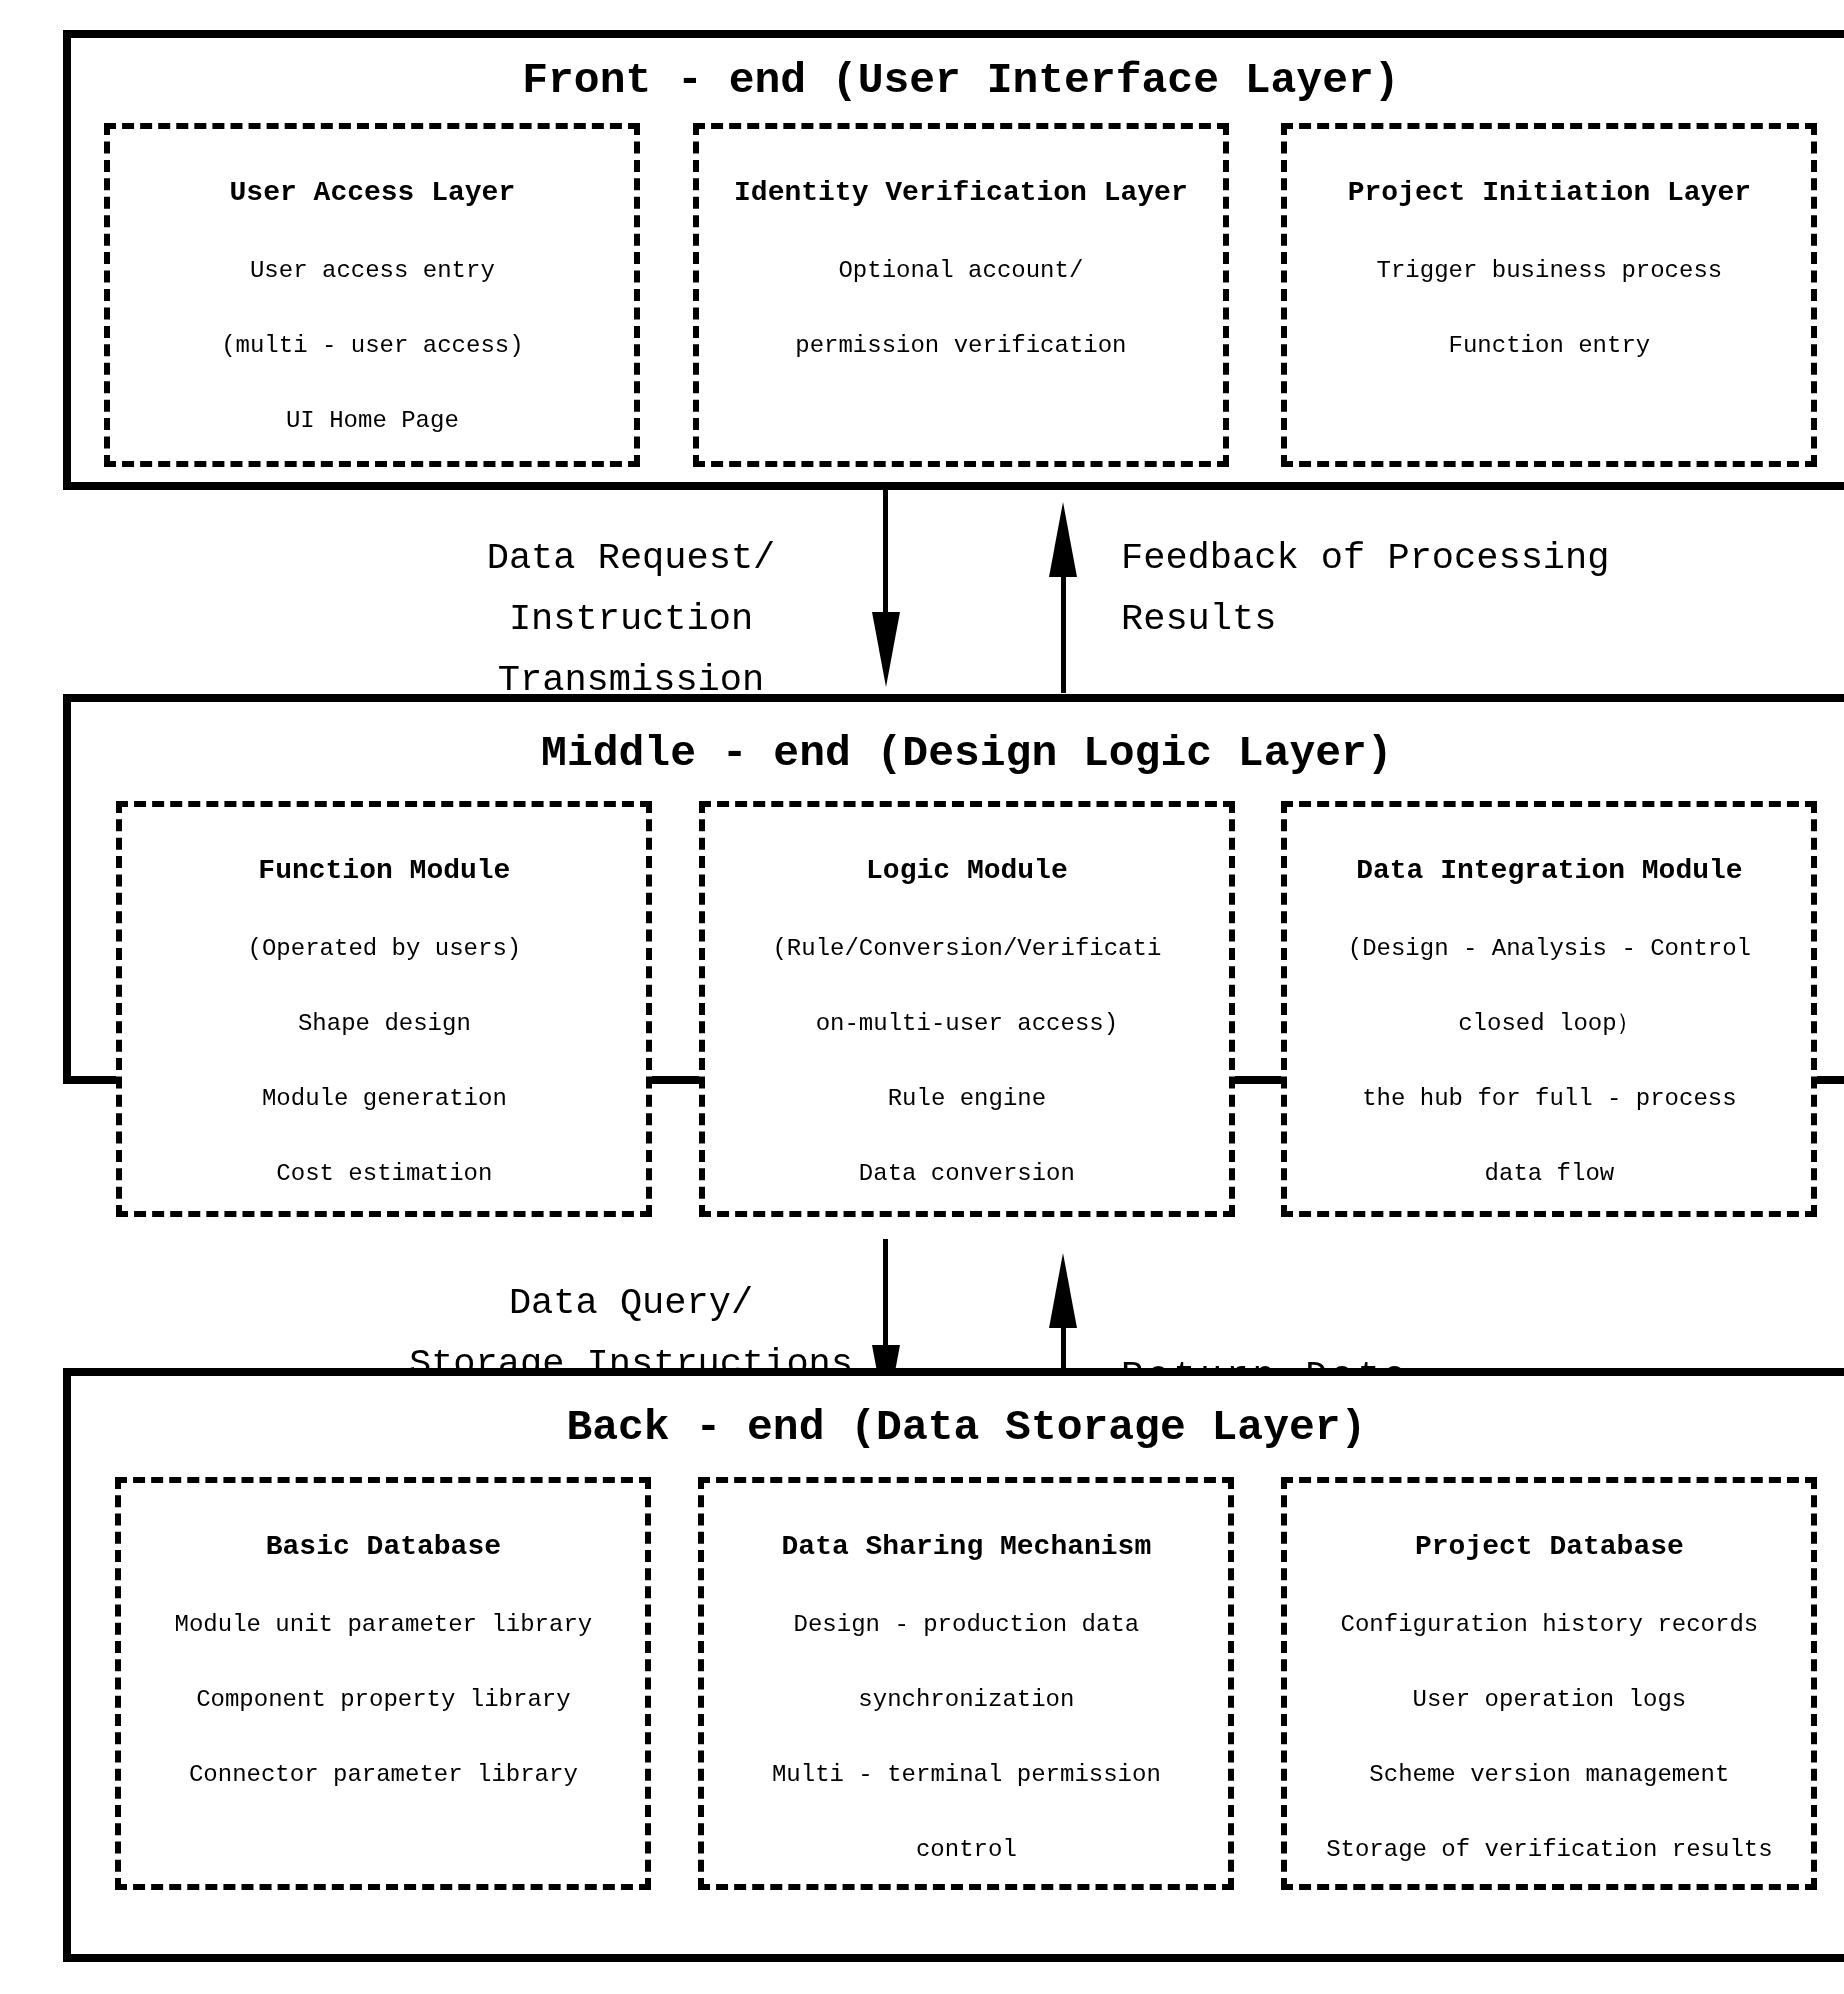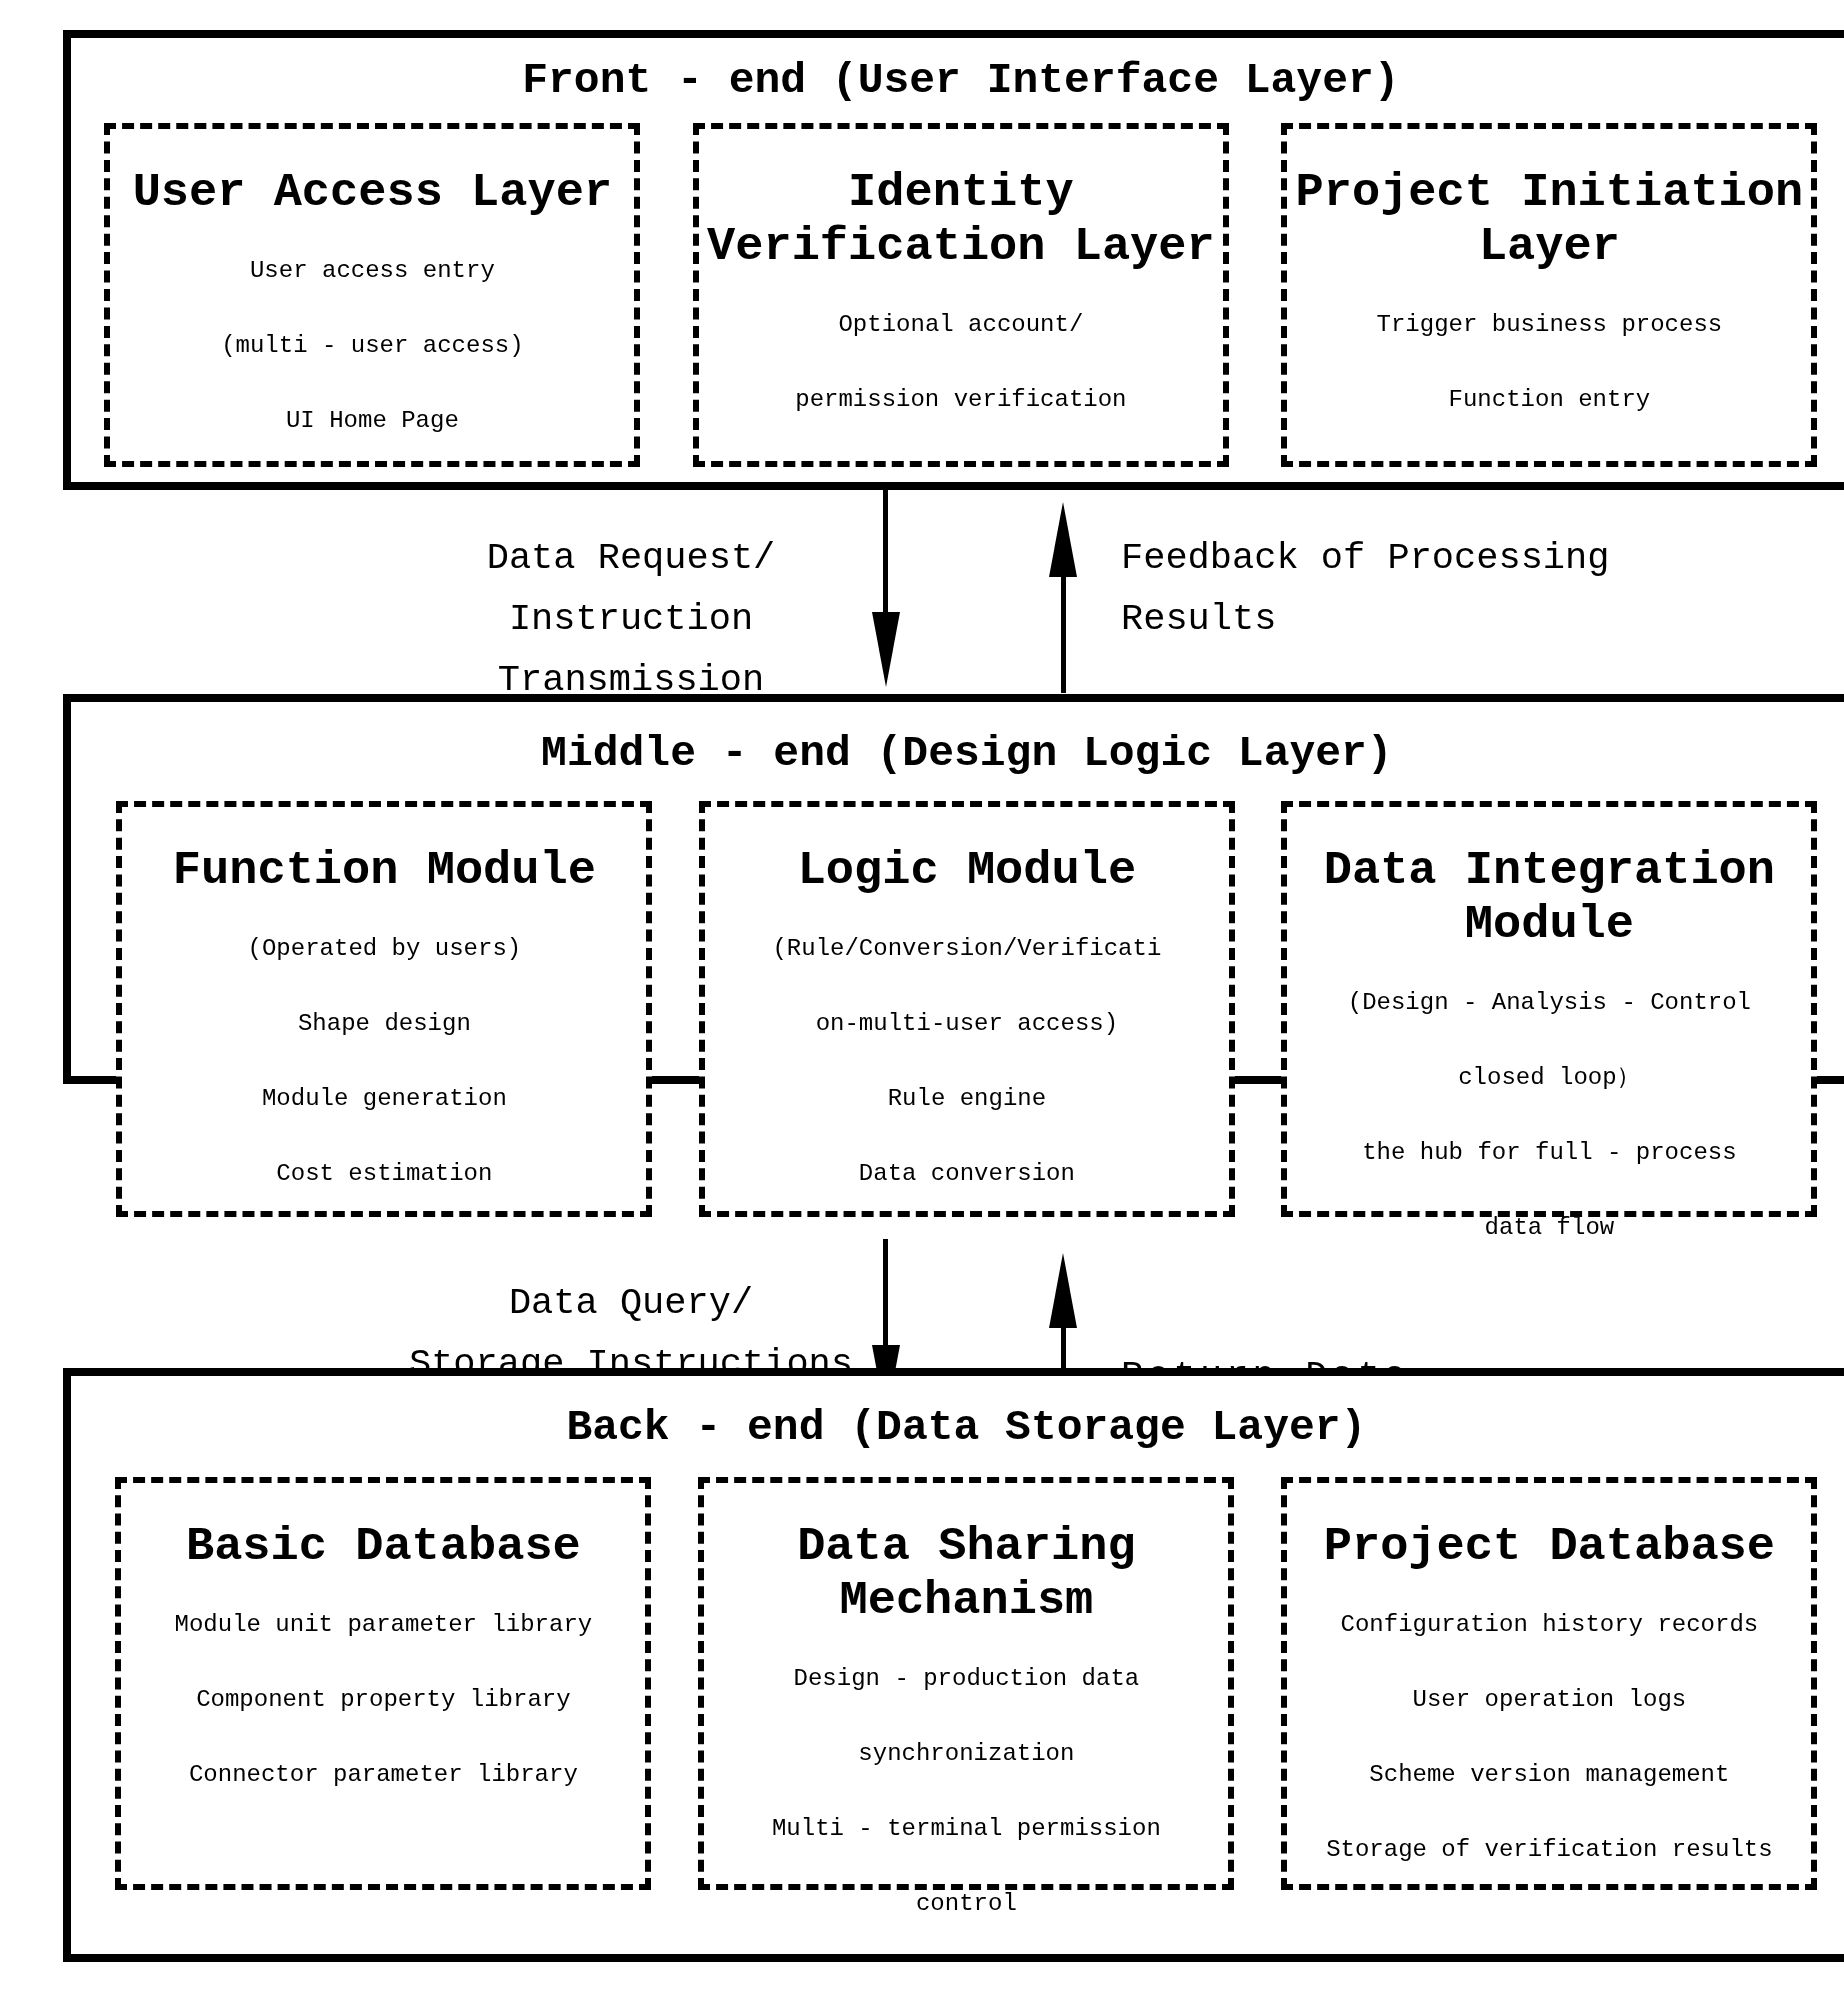--- a/index.html
+++ b/index.html
@@ -46,21 +46,21 @@
     box-sizing: border-box;
     text-align: center;
     padding: 37px 5.8px 0 5.8px;
     background: #ffffff;
   }
   .section-front  .dbox { height: 344px; }
   .section-middle .dbox { height: 416px; }
   .section-back   .dbox { height: 413px; }
   .box-heading {
     font-weight: bold;
-    font-size: 47px;
+    font-size: 28px;
     line-height: 54px;
   }
   .box-line {
     font-size: 24px;
     line-height: 49px;
     margin-top: 26px;
     white-space: nowrap;
   }
   
   .shaft { position: absolute; width: 5.3px; background: #000; }

